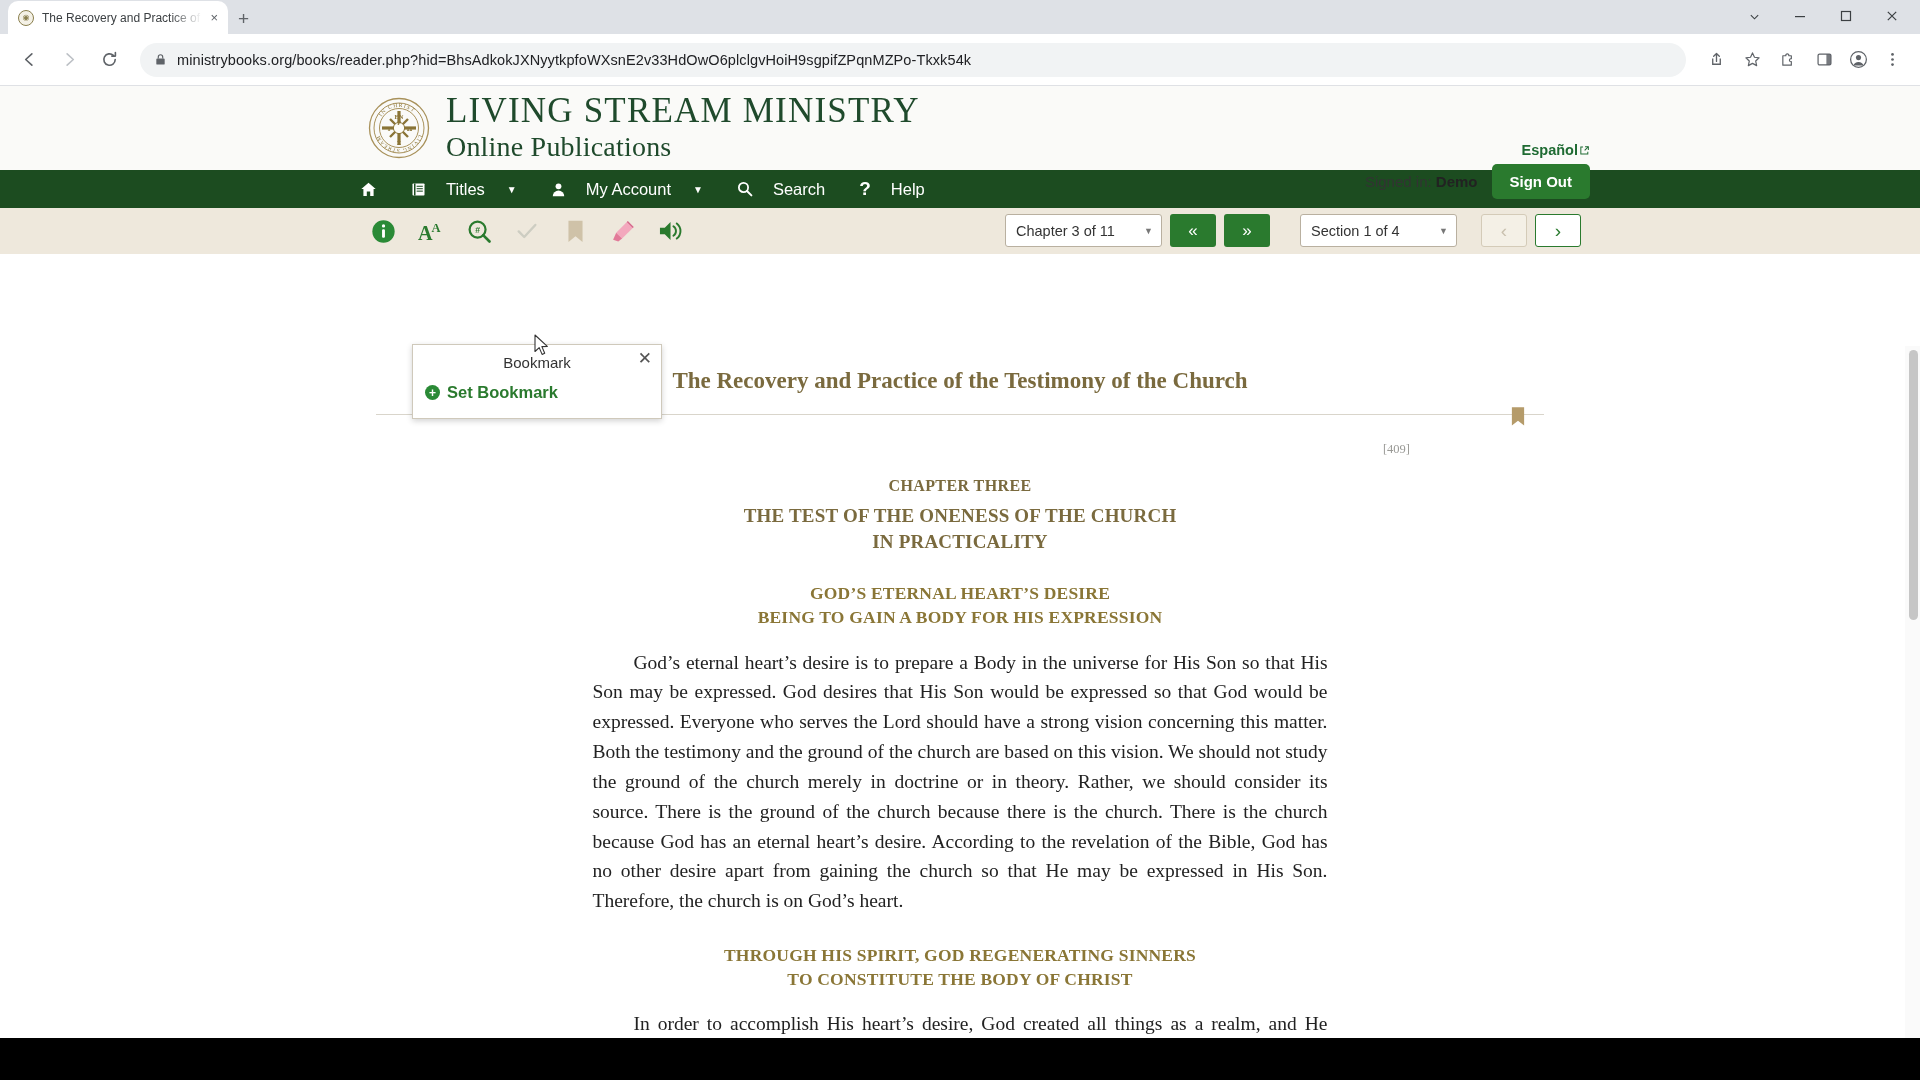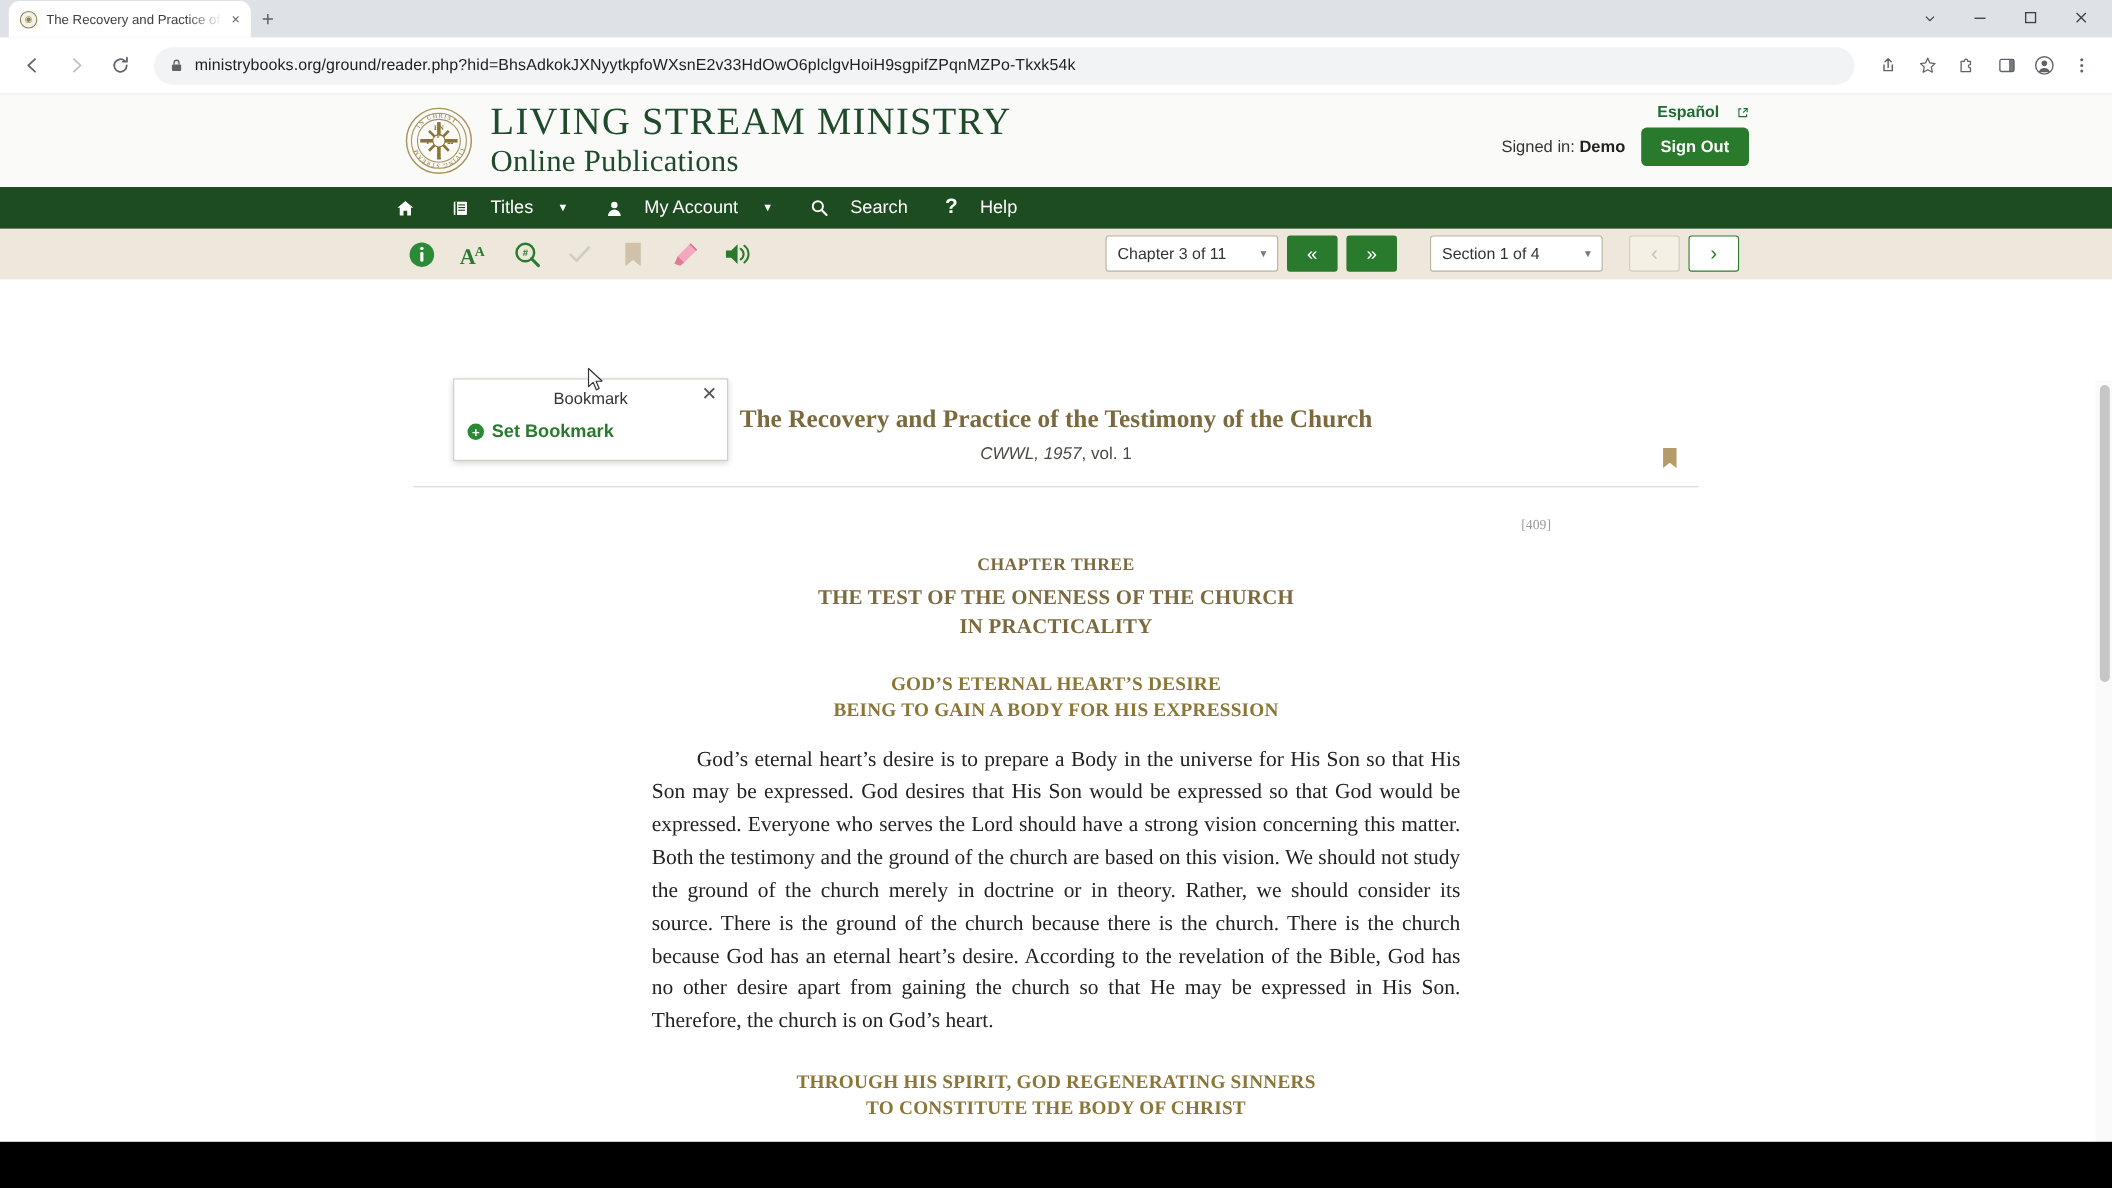--- a/index.html
+++ b/index.html
@@ -78,21 +78,21 @@
     color: #1f4a2c; line-height: 1.05;
   }
   .brand-sub {
     font-family: "Liberation Serif", serif; font-size: 28px;
     color: #1f4a2c; margin-top: 2px; letter-spacing:0.2px;
   }
   .header-right {
     position:absolute; right: 330px; top: 8px; text-align:right;
     display:flex; flex-direction:column; align-items:flex-end; gap: 6px;
   }
-  .espanol { color:#1f6b33; font-size: 14.5px; font-weight:700; display:flex; align-items:center; gap:16px; cursor:pointer; }
+  .espanol { color:#1f6b33; font-size: 14.5px; font-weight:700; display:flex; align-items:center; gap:1px; cursor:pointer;margin-top:48px; }
   .signed-row { display:flex; align-items:center; gap: 14px; }
   .signed-in { font-size: 15px; color:#333; }
   .signed-in b { font-weight:700; color:#222; }
   .signout-btn {
     background:#2a7a2e; color:#fff; font-weight:700; font-size:15px;
     padding: 9px 18px; border-radius: 5px; border:none; cursor:pointer;
   }
 
   
   .navbar {
@@ -243,21 +243,21 @@
         </svg>
     </div>
 
     <div class="omnibox">
       <span class="lock">
         <svg width="13" height="13" viewBox="0 0 14 14">
             <rect x="2.5" y="6" width="9" height="6.5" rx="1" fill="#5f6368"></rect>
             <path d="M4.6 6 V4.3a2.4 2.4 0 0 1 4.8 0V6" stroke="#5f6368" stroke-width="1.25" fill="none"></path>
           </svg>
       </span>
-      <span class="url">ministrybooks.org/ground/reader.php?hid=BhsAdkokJXNyytkpfoWXsnE2v33HdOwO6plclgvHoiH9sgpifZPqnMZPo-Tkxk54k</span>
+      <span class="url">ministrybooks.org/books/reader.php?hid=BhsAdkokJXNyytkpfoWXsnE2v33HdOwO6plclgvHoiH9sgpifZPqnMZPo-Tkxk54k</span>
     </div>
 
     <div class="tb-right">
       <div class="tb-ico">
         <svg width="17" height="17" viewBox="0 0 18 18">
             <path d="M5 8 V14 H13 V8" stroke="#5f6368" stroke-width="1.4" fill="none"></path>
             <path d="M9 11 V3 M6 5.5 L9 2.6 L12 5.5" stroke="#5f6368" stroke-width="1.4" fill="none" stroke-linecap="round" stroke-linejoin="round"></path>
           </svg>
       </div>
       <div class="tb-ico">
@@ -464,23 +464,20 @@
 
     <div class="cursor">
       <svg width="17" height="23" viewBox="0 0 17 23">
           <path d="M1 1 L1 17.5 L5.2 13.6 L8.1 20.4 L10.7 19.2 L7.9 12.6 L13.3 12.4 Z" fill="#fff" stroke="#333" stroke-width="1.1" stroke-linejoin="round"></path>
         </svg>
     </div>
 
     <div class="content">
       <div class="doc">
         <div class="doc-title">The Recovery and Practice of the Testimony of the Church</div>
-        <div class="doc-sub">
-          <i>CWWL, 1957</i><span>, vol. 1</span>
-        </div>
         <div class="rule"></div>
 
         <div class="bm-flag">
           <svg width="16" height="21" viewBox="0 0 17 22">
               <path d="M2 1.2 H15 V20.6 L8.5 15.4 L2 20.6 Z" fill="#b59b6a"></path>
             </svg>
         </div>
 
         <div class="pagenum">[409]</div>
 

